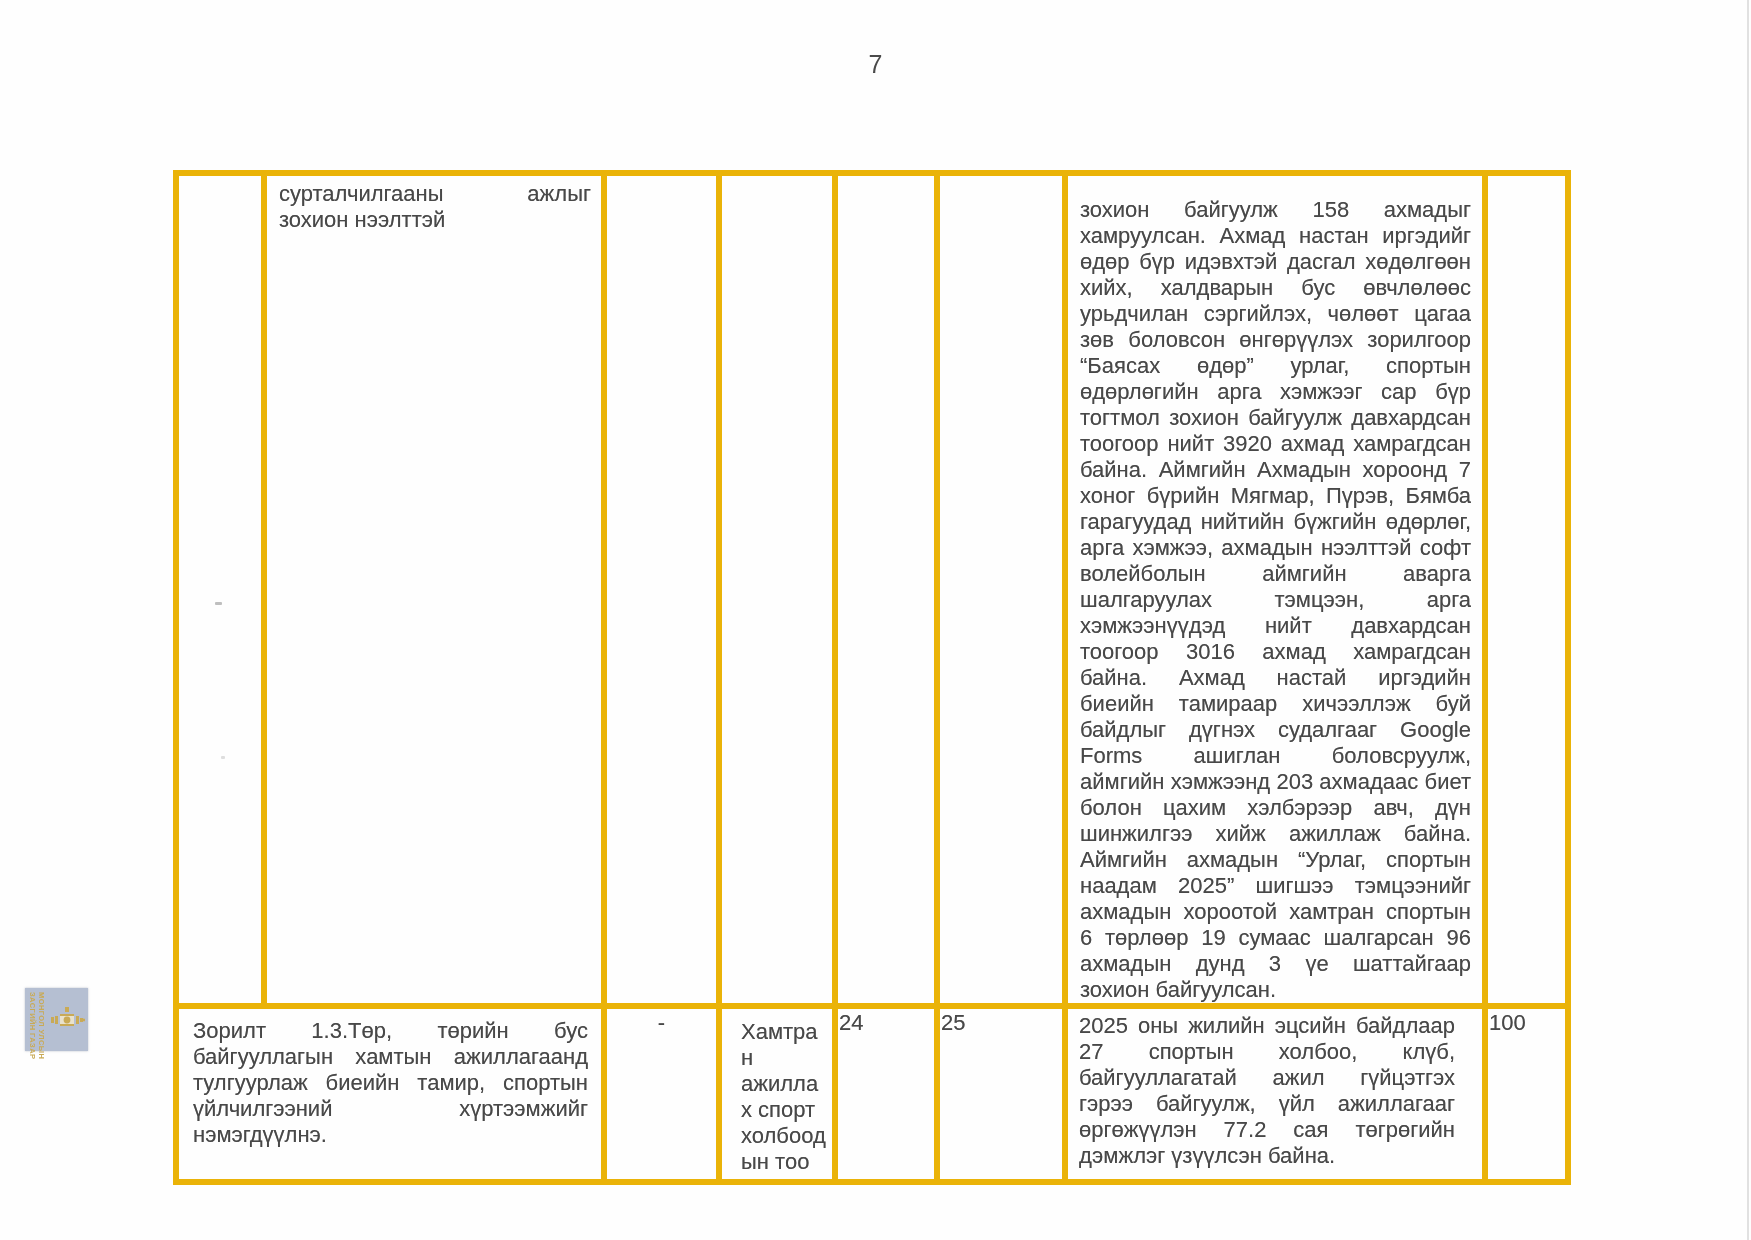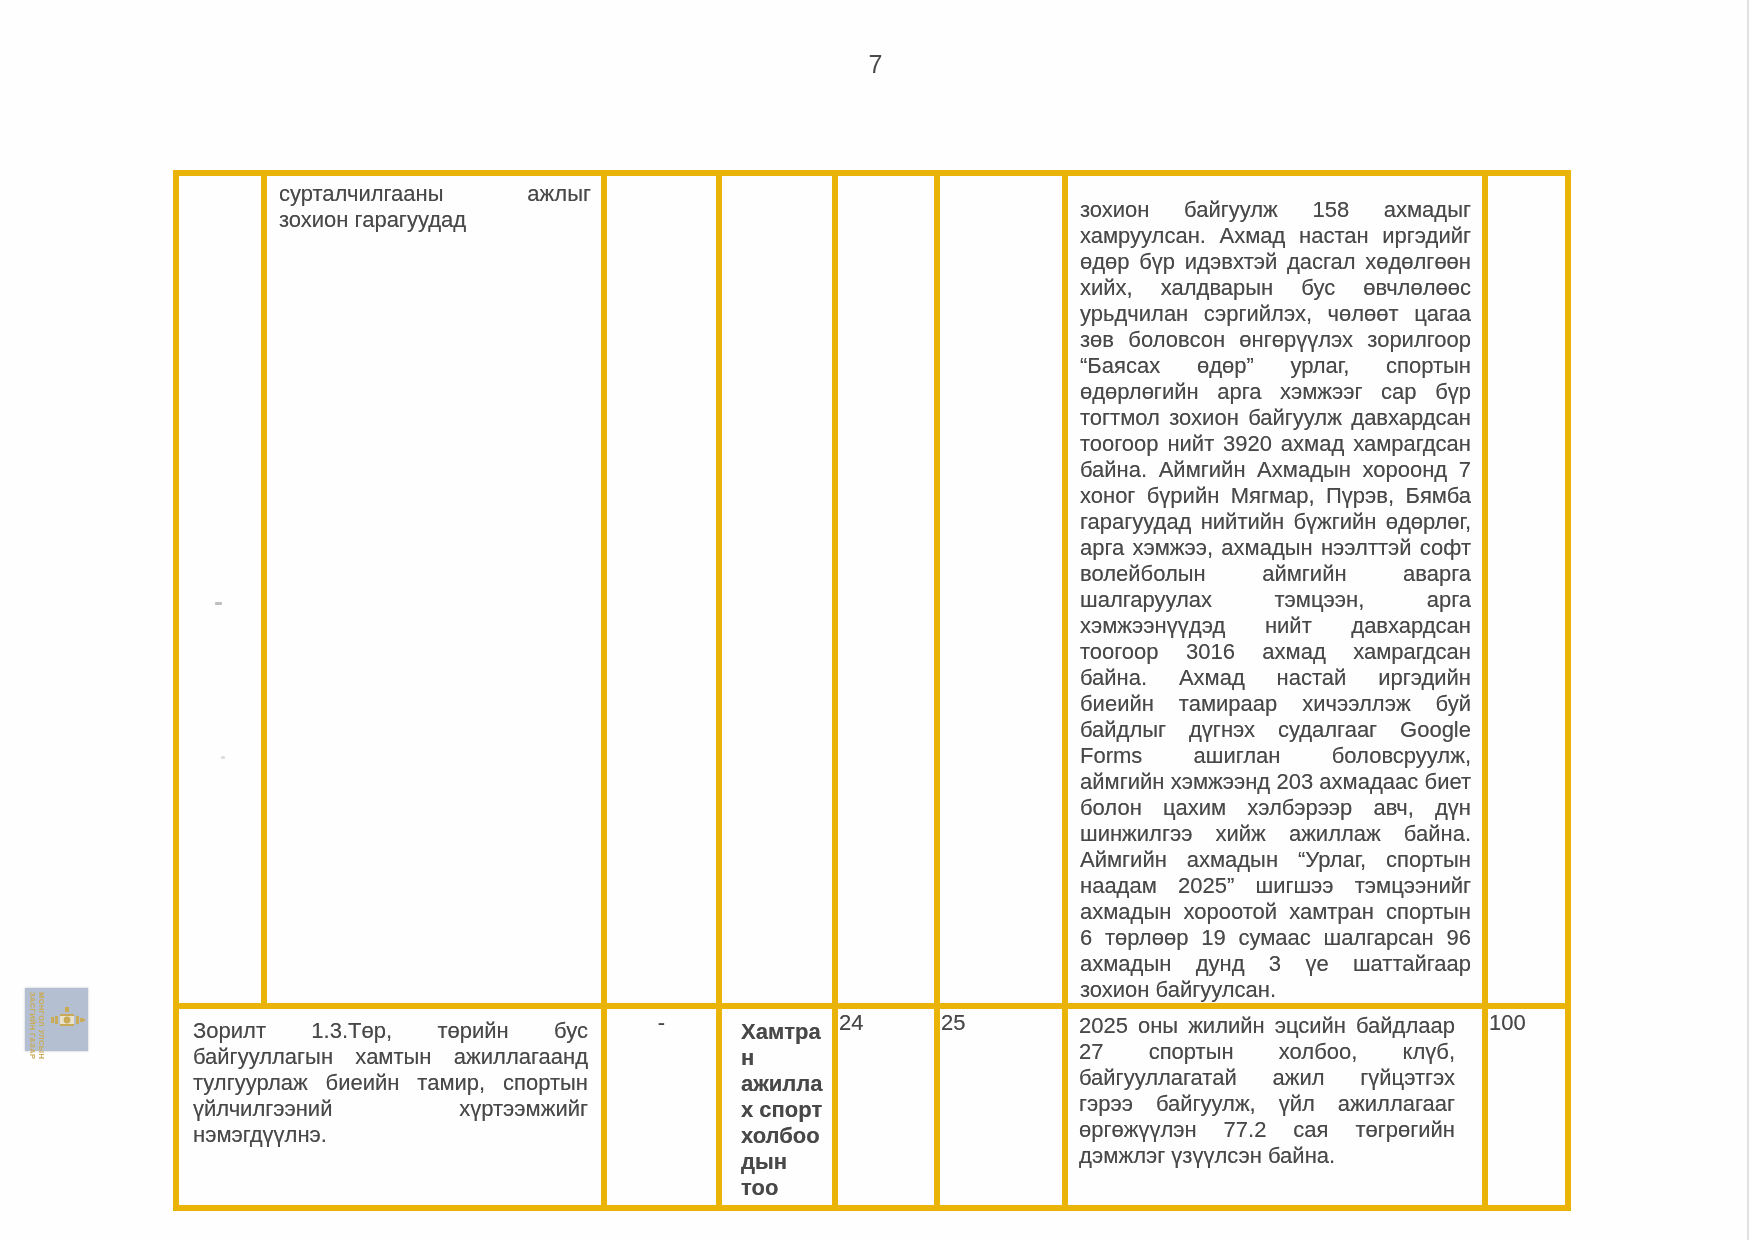--- a/index.html
+++ b/index.html
@@ -28,21 +28,21 @@
     color:#484848;
     overflow:hidden;
     text-shadow:0 0 0.6px rgba(72,72,72,.55);
   }
   td.cell-activity{padding:5px 10px 0 12px;}
   .jline{text-align:justify;text-align-last:justify;}
   .nline{text-align:left;}
   td.cell-result-long{padding:21px 11px 0 12px;text-align:justify;overflow-wrap:break-word;line-height:25.8px;}
   td.cell-objective{padding:9px 13px 0 14px;text-align:justify;overflow-wrap:break-word;}
   td.cell-baseline{text-align:center;vertical-align:middle;font-size:22px;}
-  td.cell-indicator{padding:10px 4px 4px 19px;overflow-wrap:break-word;line-height:29px;vertical-align:top;font-weight:bold;}
+  td.cell-indicator{padding:10px 4px 4px 19px;overflow-wrap:break-word;line-height:29px;vertical-align:top;}
   td.cell-number{text-align:left;vertical-align:middle;font-size:23px;}
   td.cell-result-short{padding:4px 27px 0 11px;text-align:justify;overflow-wrap:break-word;line-height:24.5px;}
   
   .gov-logo{
     position:absolute;left:25px;top:988px;
     width:63px;height:63px;
     background:#b5bfd2;
     box-shadow:0 0 2px rgba(120,130,150,.5);
   }
   .gov-logo .vtext{
@@ -80,21 +80,21 @@
       <col style="width:102px">
       <col style="width:128px">
       <col style="width:420px">
       <col style="width:83px">
     </colgroup>
     <tbody>
         <tr style="height:798px;">
       <td></td>
       <td class="cell-activity">
         <div class="jline">сурталчилгааны ажлыг</div>
-        <div class="nline">зохион гарагуудад</div>
+        <div class="nline">зохион нээлттэй</div>
       </td>
       <td></td>
       <td></td>
       <td></td>
       <td></td>
       <td class="cell-result-long">зохион байгуулж 158 ахмадыг хамруулсан. Ахмад настан иргэдийг өдөр бүр идэвхтэй дасгал хөдөлгөөн хийх, халдварын бус өвчлөлөөс урьдчилан сэргийлэх, чөлөөт цагаа зөв боловсон өнгөрүүлэх зорилгоор “Баясах өдөр” урлаг, спортын өдөрлөгийн арга хэмжээг сар бүр тогтмол зохион байгуулж давхардсан тоогоор нийт 3920 ахмад хамрагдсан байна. Аймгийн Ахмадын хороонд 7 хоног бүрийн Мягмар, Пүрэв, Бямба гарагуудад нийтийн бүжгийн өдөрлөг, арга хэмжээ, ахмадын нээлттэй софт волейболын аймгийн аварга шалгаруулах тэмцээн, арга хэмжээнүүдэд нийт давхардсан тоогоор 3016 ахмад хамрагдсан байна. Ахмад настай иргэдийн биеийн тамираар хичээллэж буй байдлыг дүгнэх судалгааг Google Forms ашиглан боловсруулж, аймгийн хэмжээнд 203 ахмадаас биет болон цахим хэлбэрээр авч, дүн шинжилгээ хийж ажиллаж байна. Аймгийн ахмадын “Урлаг, спортын наадам 2025” шигшээ тэмцээнийг ахмадын хороотой хамтран спортын 6 төрлөөр 19 сумаас шалгарсан 96 ахмадын дунд 3 үе шаттайгаар зохион байгуулсан.</td>
       <td></td>
     </tr>
     <tr style="height:148px;">
       <td colspan="2" class="cell-objective">Зорилт 1.3.Төр, төрийн бус байгууллагын хамтын ажиллагаанд тулгуурлаж биеийн тамир, спортын үйлчилгээний хүртээмжийг нэмэгдүүлнэ.</td>

